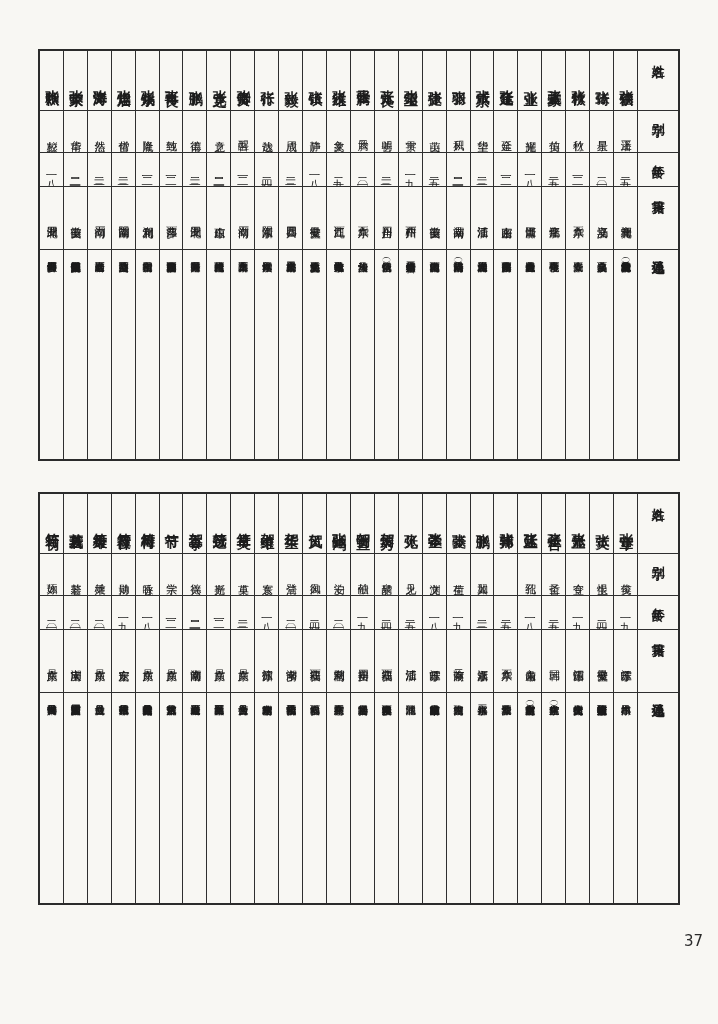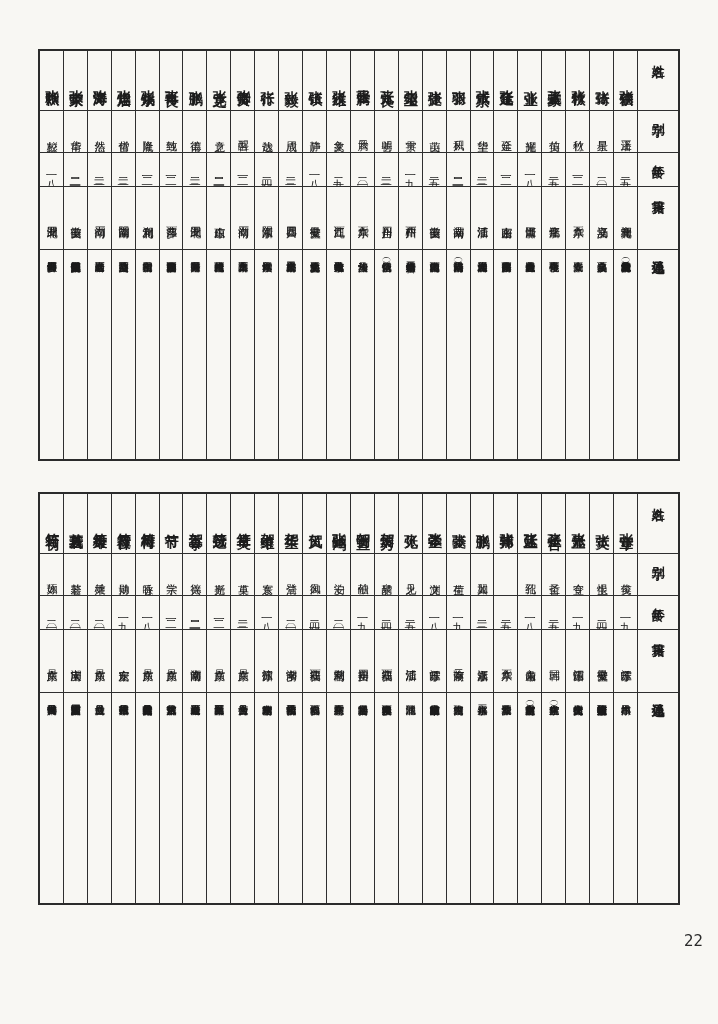--- a/index.html
+++ b/index.html
@@ -973,14 +973,14 @@
           <div class="cell native">
             <span class="vtext">广东文昌</span>
           </div>
           <div class="cell address">
             <span class="vtext">文昌县便民市锦兴号转</span>
           </div>
         </div>
       </div>
   </div>
 
-  <div class="page-number">22</div>
+  <div class="page-number">37</div>
 </div>
 
 </body></html>

